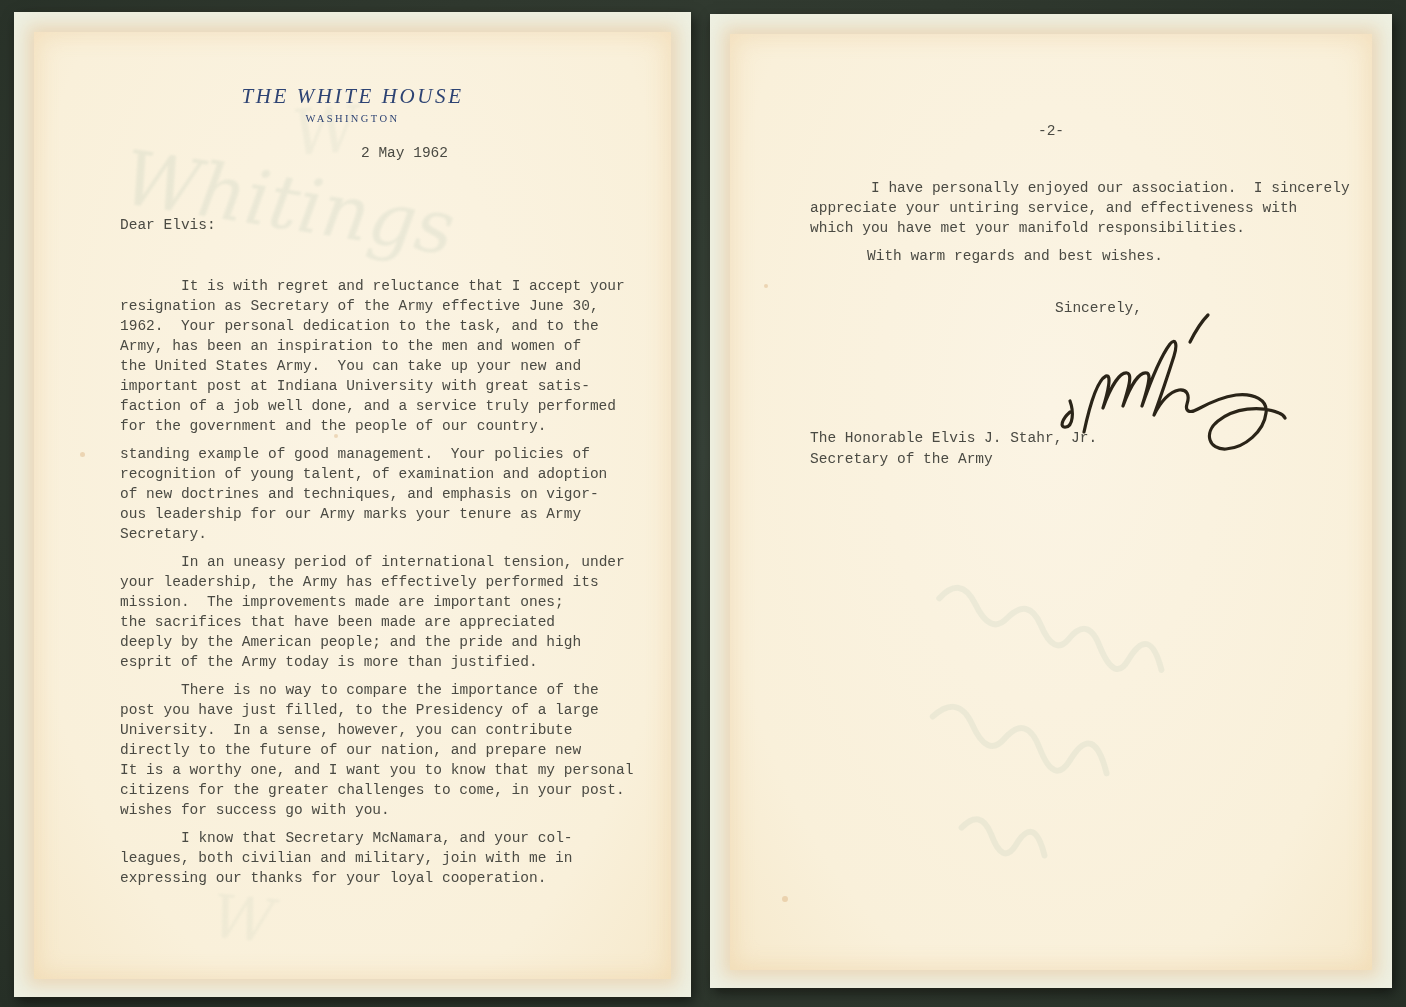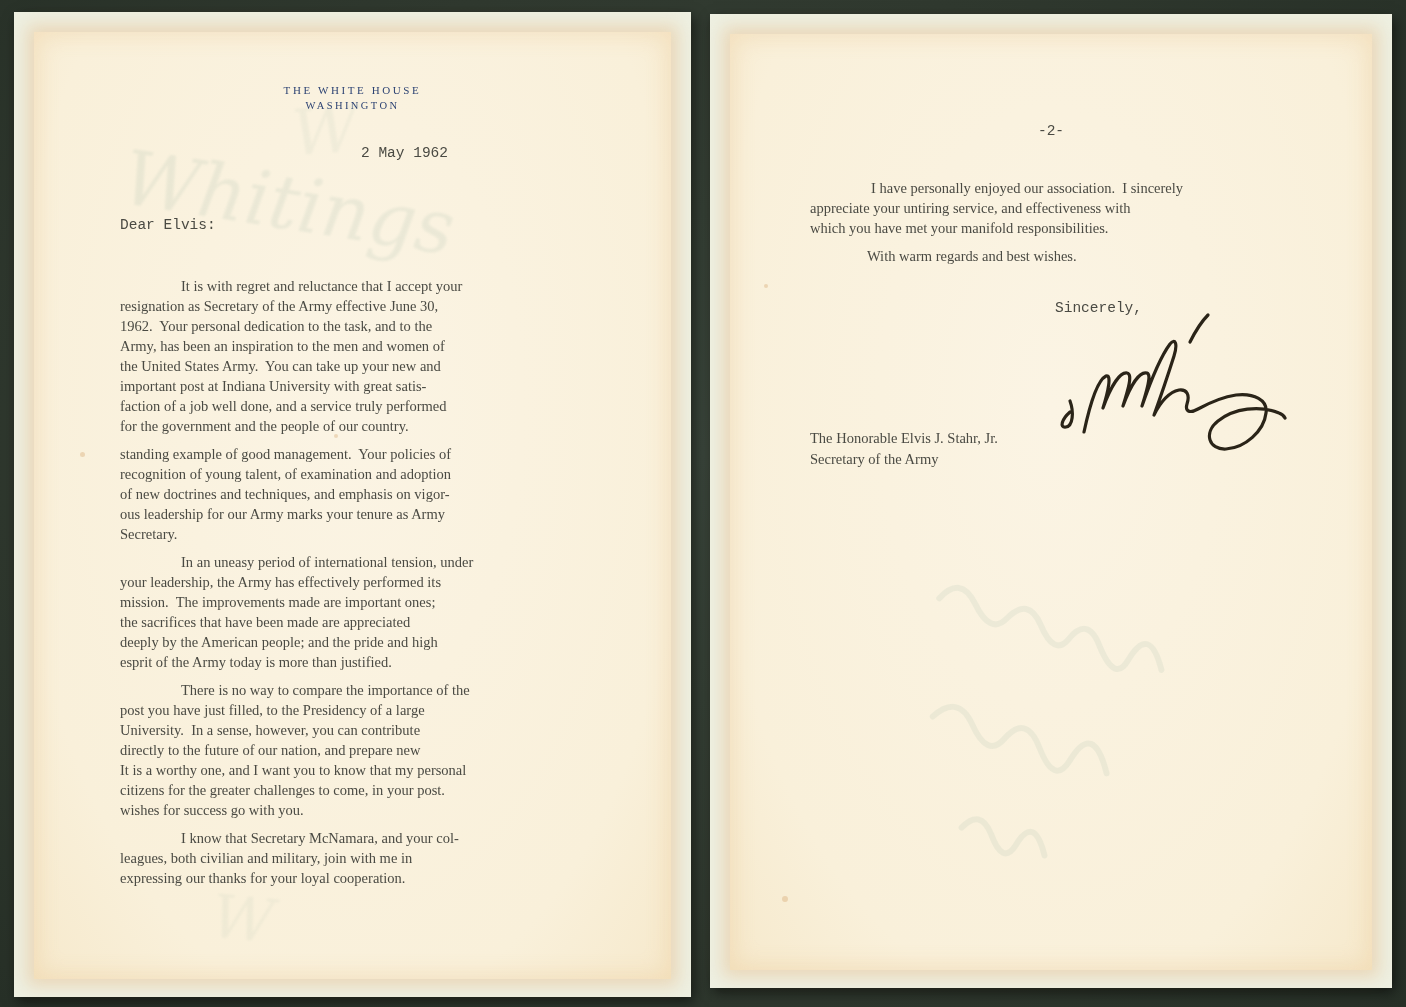--- a/index.html
+++ b/index.html
@@ -16,26 +16,26 @@
     box-shadow: 3px 5px 12px rgba(0,0,0,0.5);
   }
   .page1 { left:14px; top:12px; width:677px; height:985px; }
   .page2 { left:710px; top:14px; width:682px; height:974px; }
   .inner {
     position:absolute; left:20px; top:20px; right:20px; bottom:18px;
     background: var(--paper-field, #faf2df);
     background-image: radial-gradient(ellipse at 50% 40%, #fbf4e4 0%, #f9f0da 75%, #f6e9cc 100%);
     box-shadow: 0 0 16px 7px rgba(224,160,88,0.30), inset 0 0 20px 6px rgba(228,170,100,0.18);
   }
-  .tline { white-space: pre; font-size:14.5px; line-height:20px;font-family:Liberation Serif, serif; }
+  .tline { white-space: pre; font-size:14.5px; line-height:20px; }
   .tline.indent { padding-left:61px; }
   .para { margin-bottom:8px; }
   .letterhead { position:absolute; left:0; right:0; top:52px; text-align:center;
     font-family:"Liberation Serif", serif; color: var(--letterhead-blue, #2d4373); }
-  .lh1 { font-size:11px; letter-spacing:2.6px; }
+  .lh1 { font-size:21px; letter-spacing:2.6px;font-style:italic; }
   .lh2 { font-size:10.5px; letter-spacing:2.4px; margin-top:4px; }
   .date { position:absolute; left:327px; top:113px; font-size:14.5px; white-space:pre; }
   .salutation { position:absolute; left:86px; top:185px; font-size:14.5px; white-space:pre; }
   .body1 { position:absolute; left:86px; top:244px; width:530px; }
   .pagenum { position:absolute; left:0; right:0; top:89px; text-align:center; font-size:14.5px; }
   .body2 { position:absolute; left:80px; top:144px; width:540px; }
   .closing { padding-left:57px; }
   .signoff { position:absolute; left:325px; top:266px; font-size:14.5px; white-space:pre; }
   .signature { position:absolute; left:318px; top:278px; width:240px; height:150px; }
   .recipient { position:absolute; left:80px; top:394px; }

